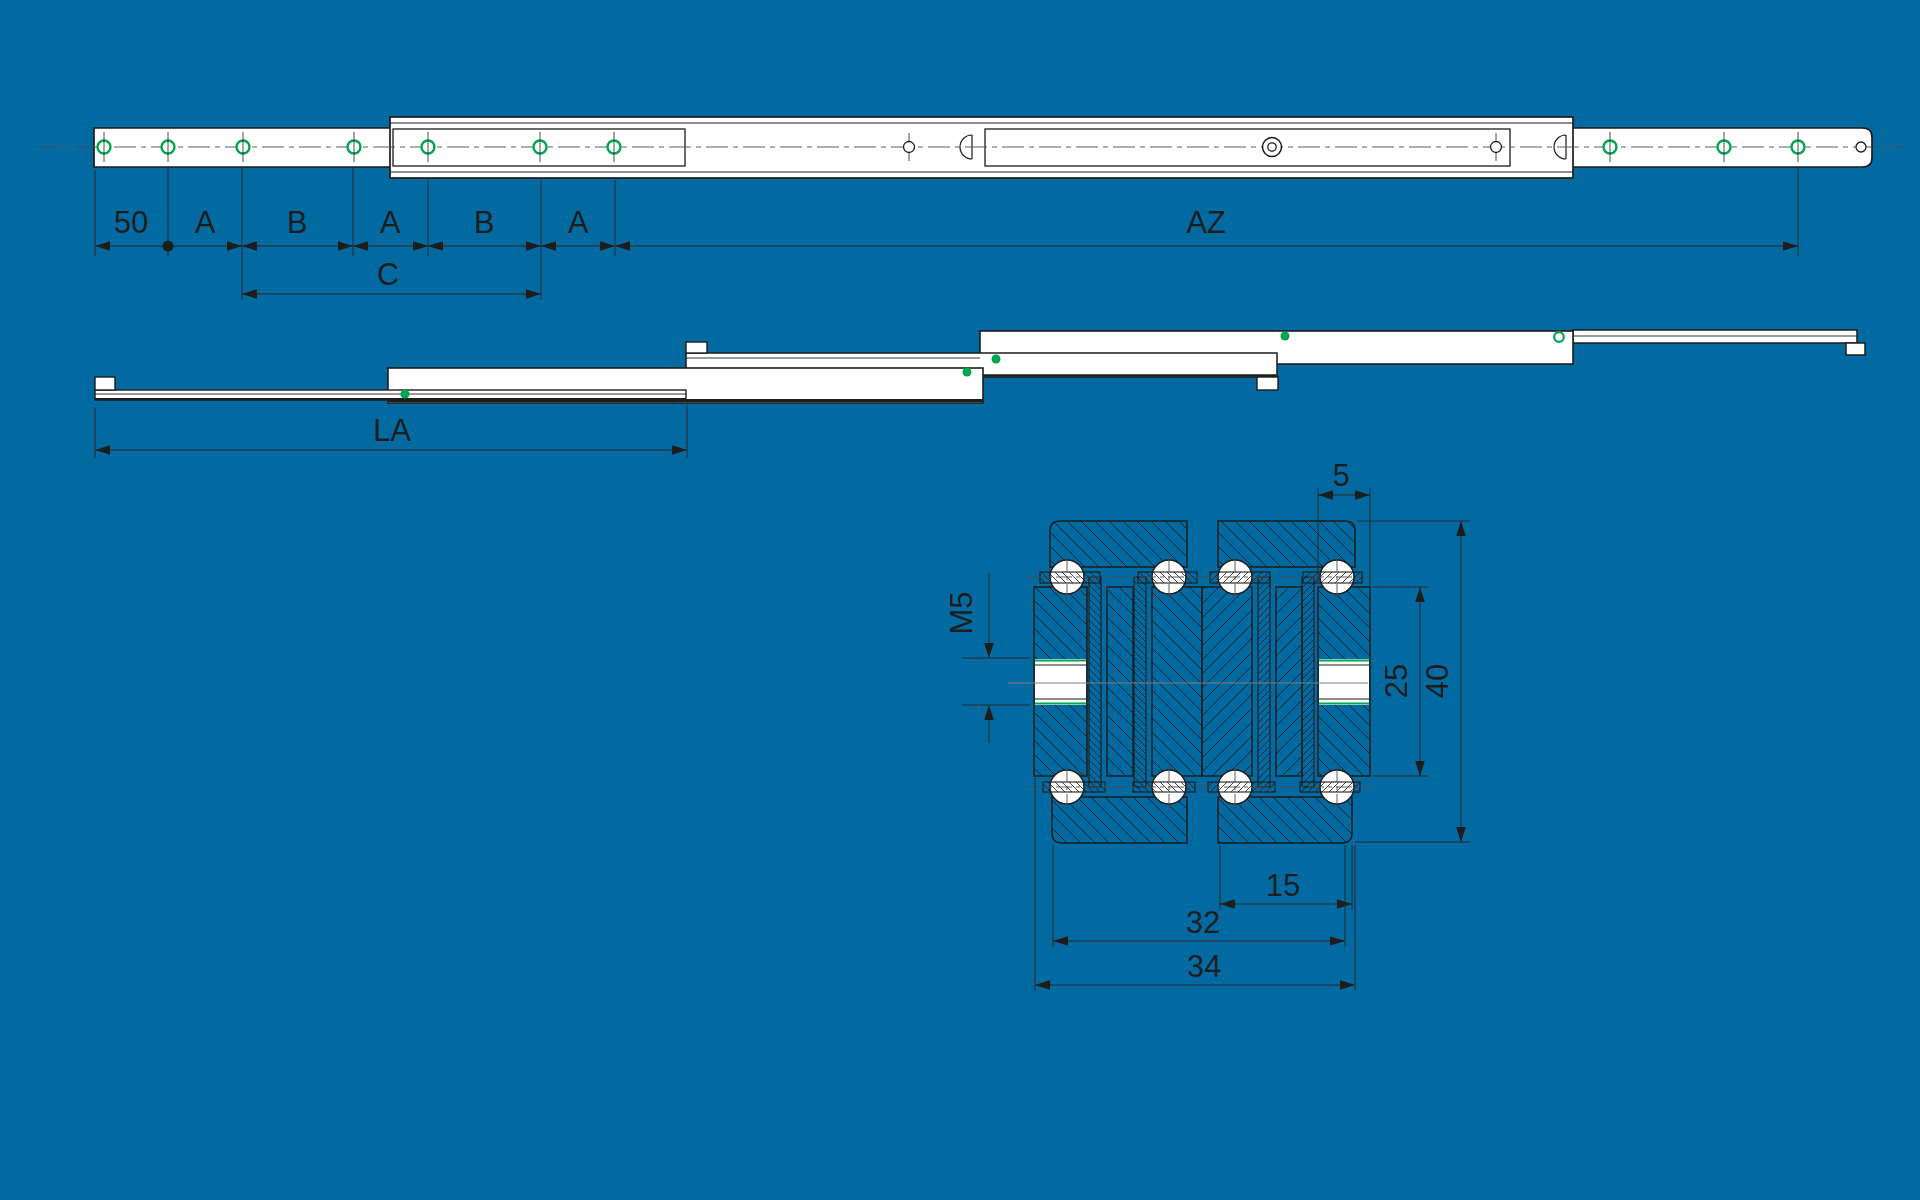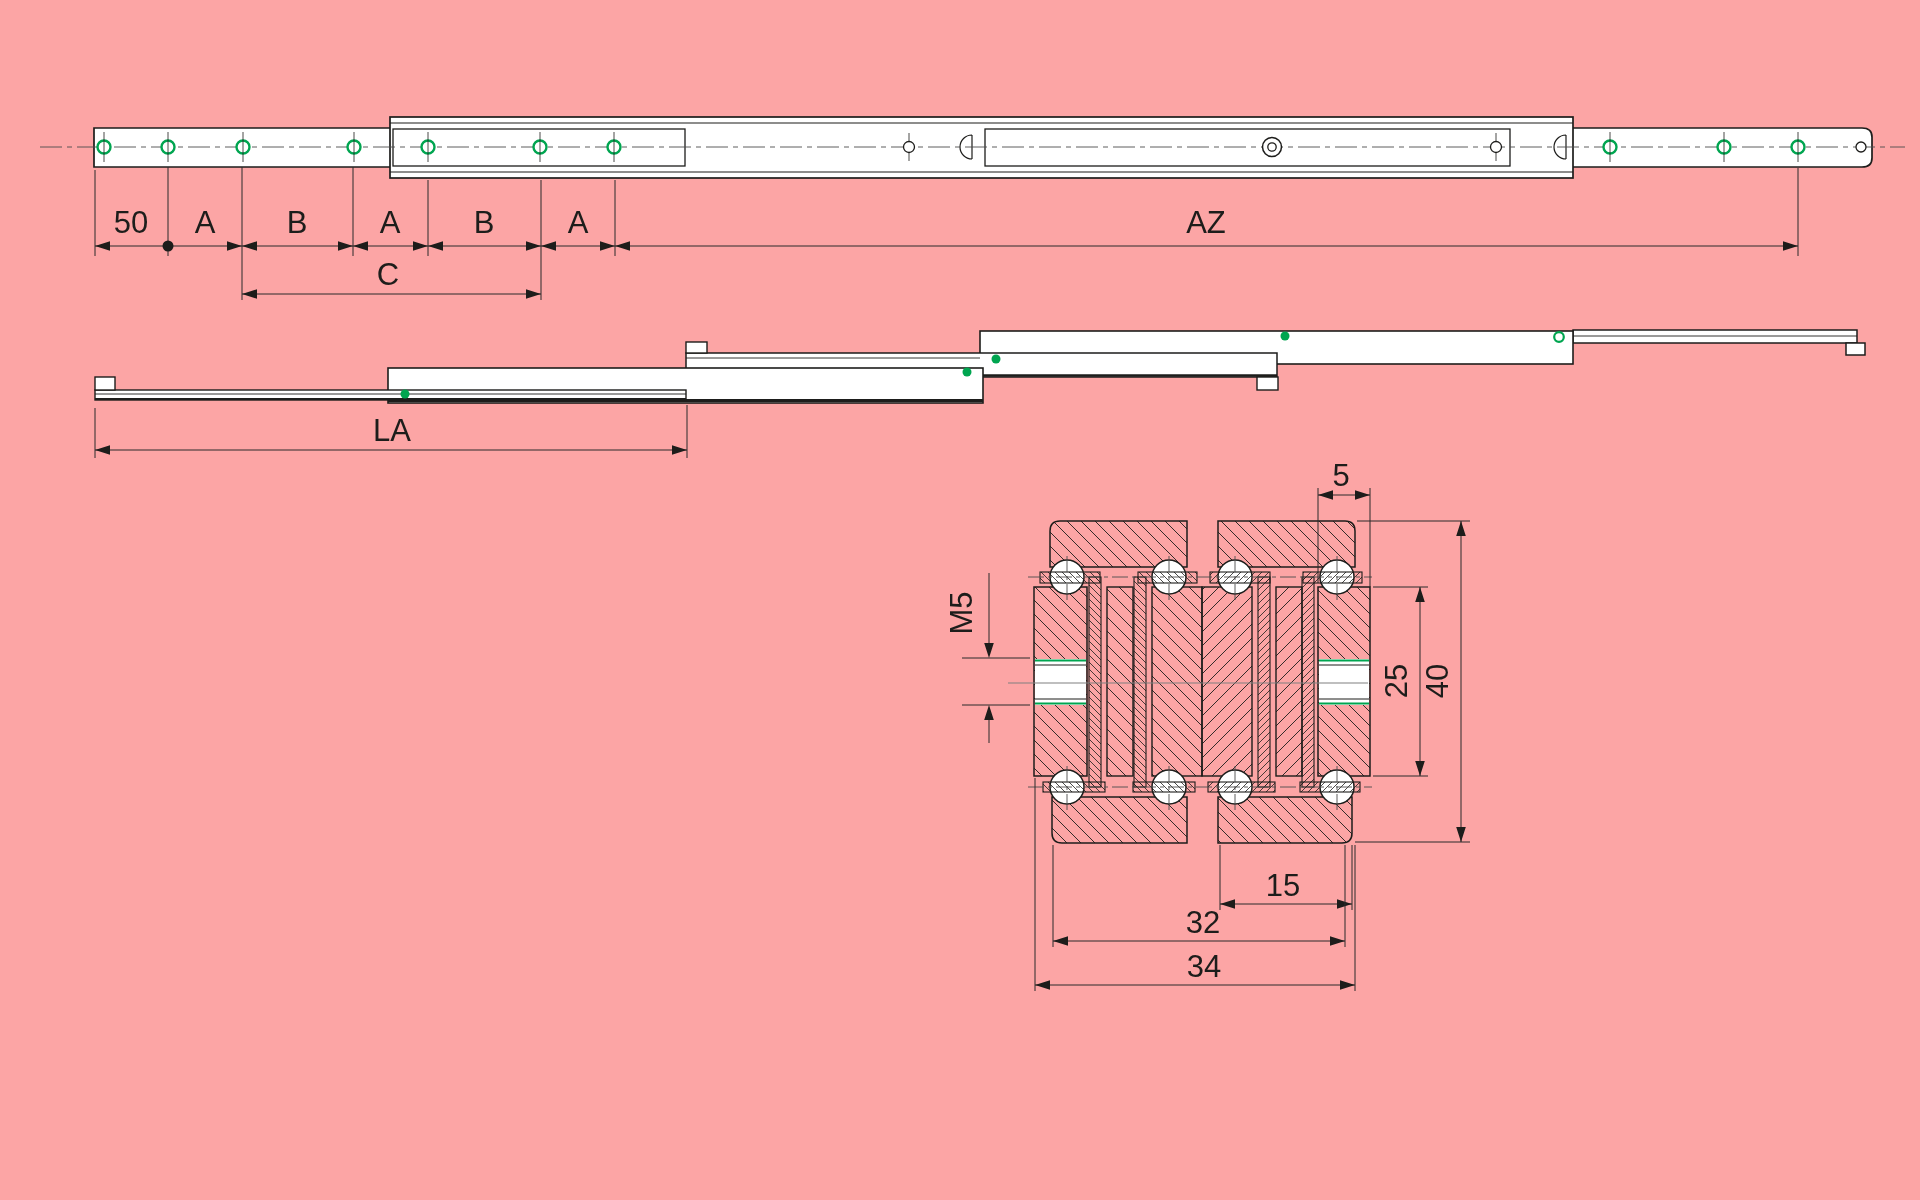--- a/index.html
+++ b/index.html
@@ -1,16 +1,16 @@
 <!DOCTYPE html>
 <html><head>
 <meta charset="utf-8">
 <style>
   html,body{margin:0;padding:0;background:#fff;}
-  .stage{position:relative;width:1920px;height:1200px;background:#fca5a5;overflow:hidden;
+  .stage{position:relative;width:1920px;height:1200px;background:#0369a1;overflow:hidden;
          font-family:"Liberation Sans",sans-serif;}
   svg{position:absolute;left:0;top:0;}
   text{font-family:"Liberation Sans",sans-serif;fill:#1d1d1b;}
   .dimtxt{font-size:31px;}
 </style>
 </head>
 <body>
 
 <div class="stage">
 <svg width="1920" height="1200" viewBox="0 0 1920 1200">

